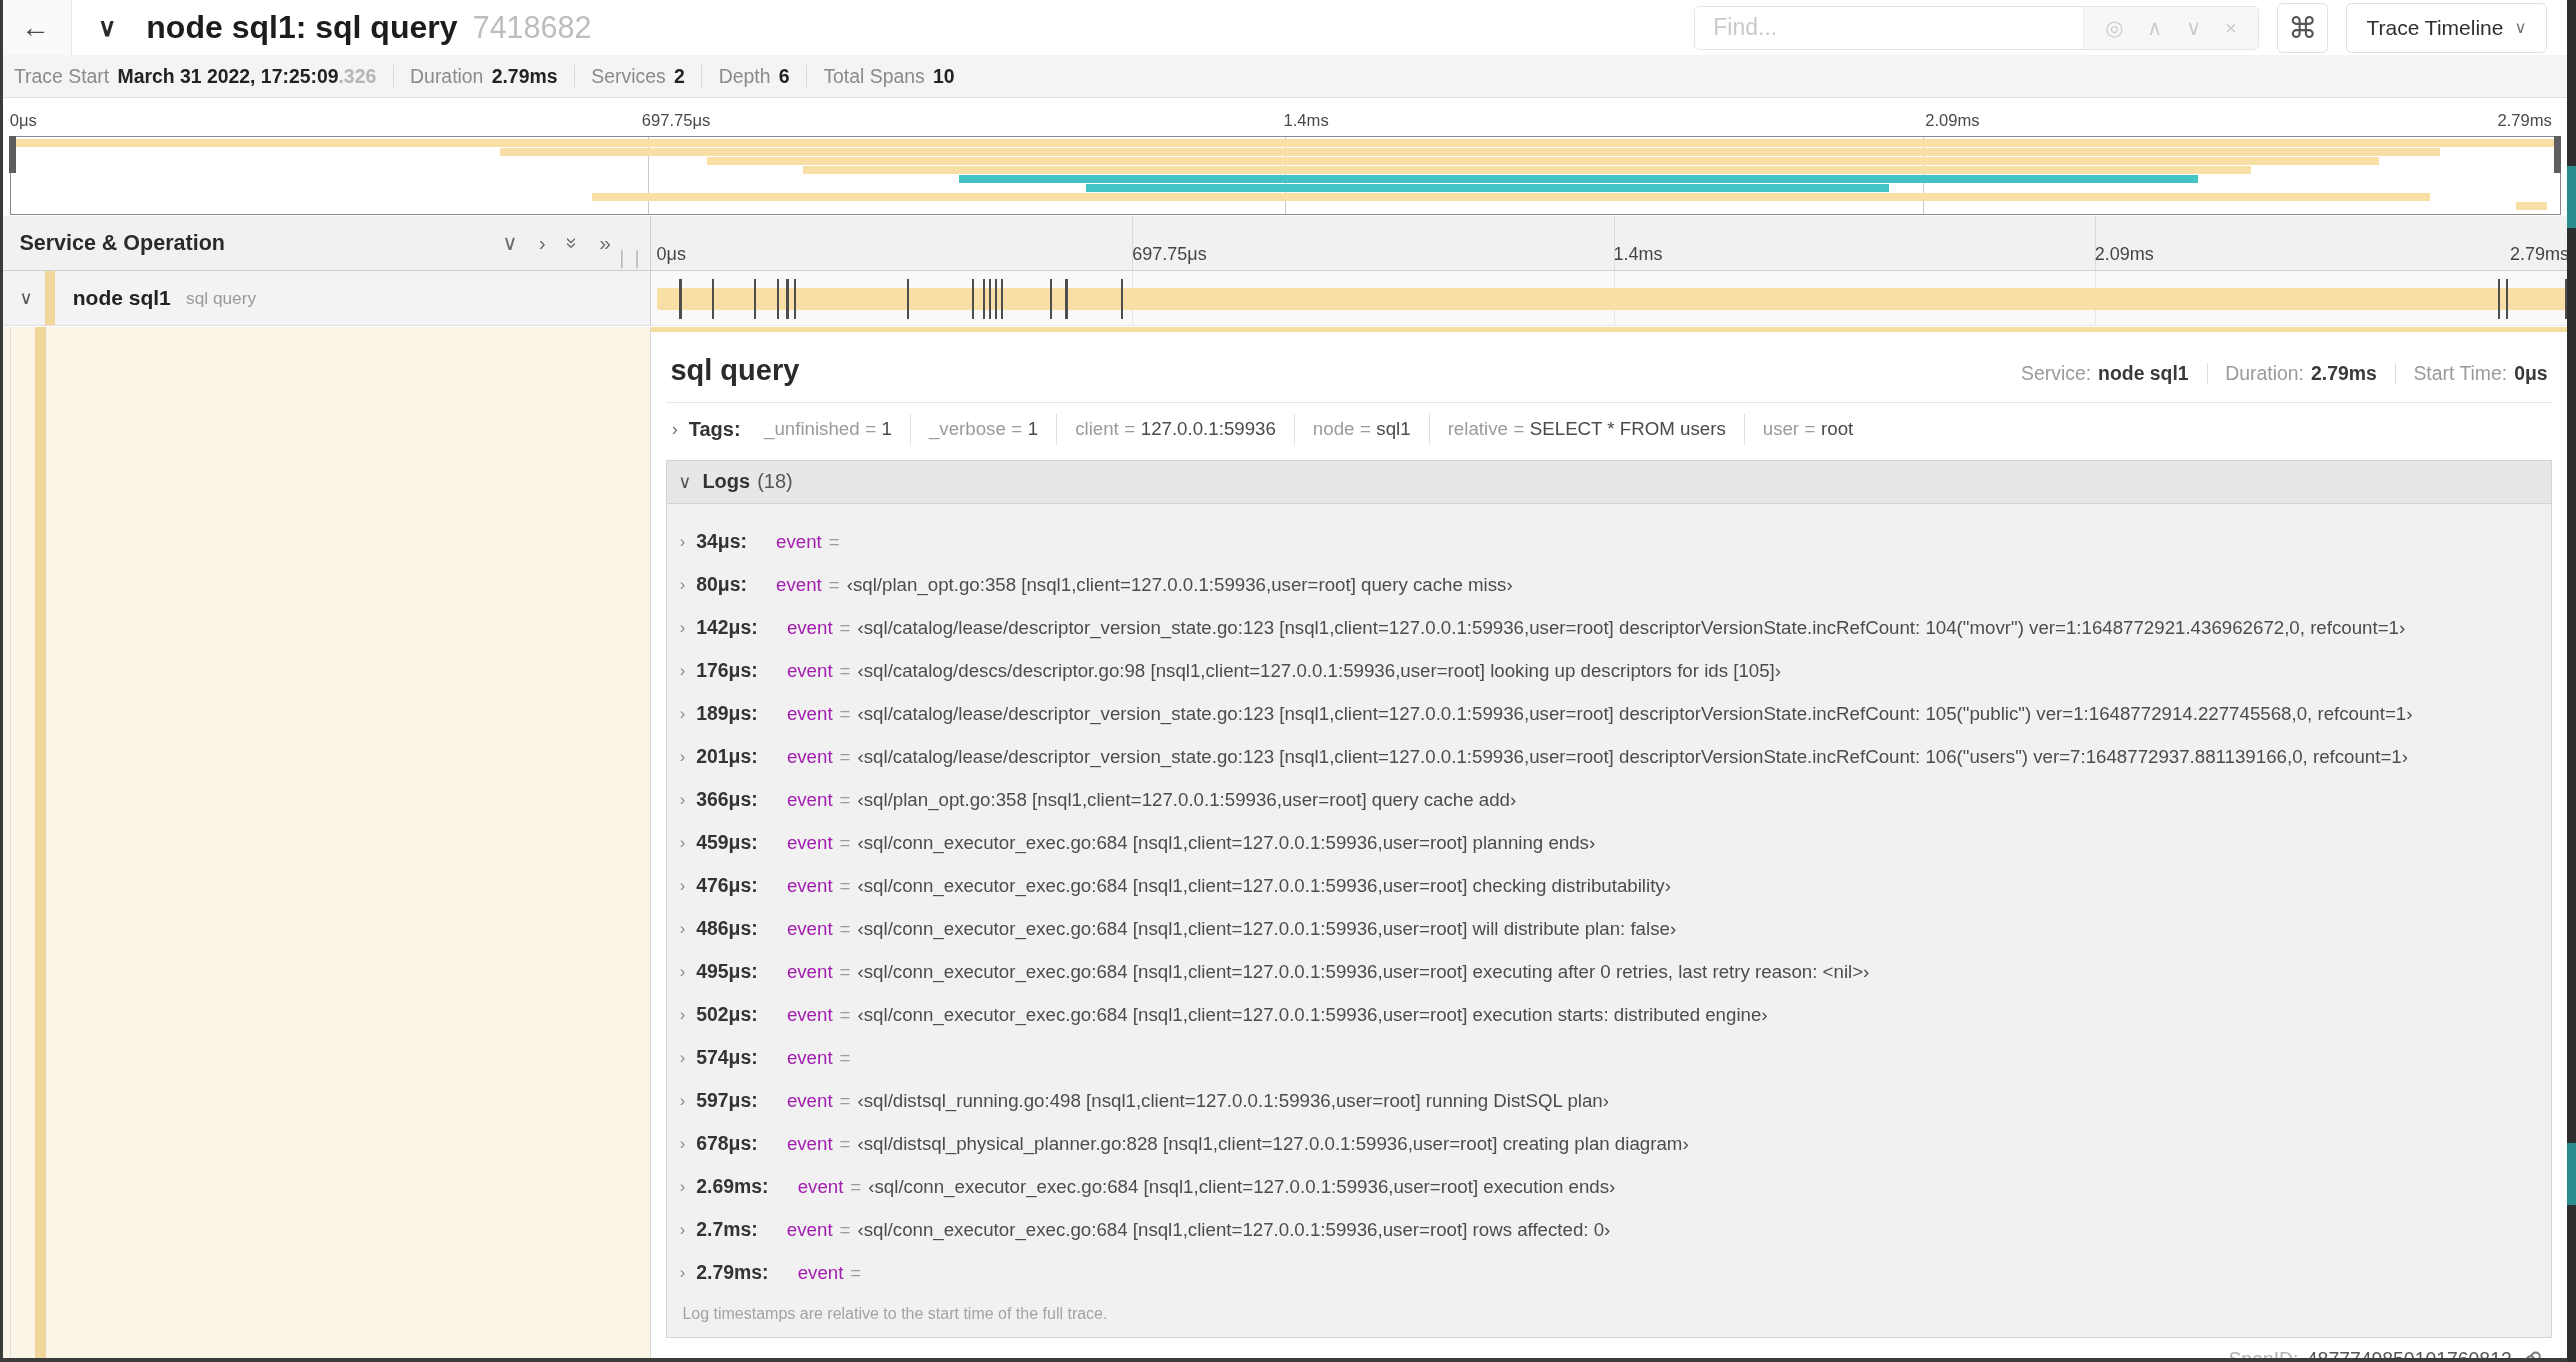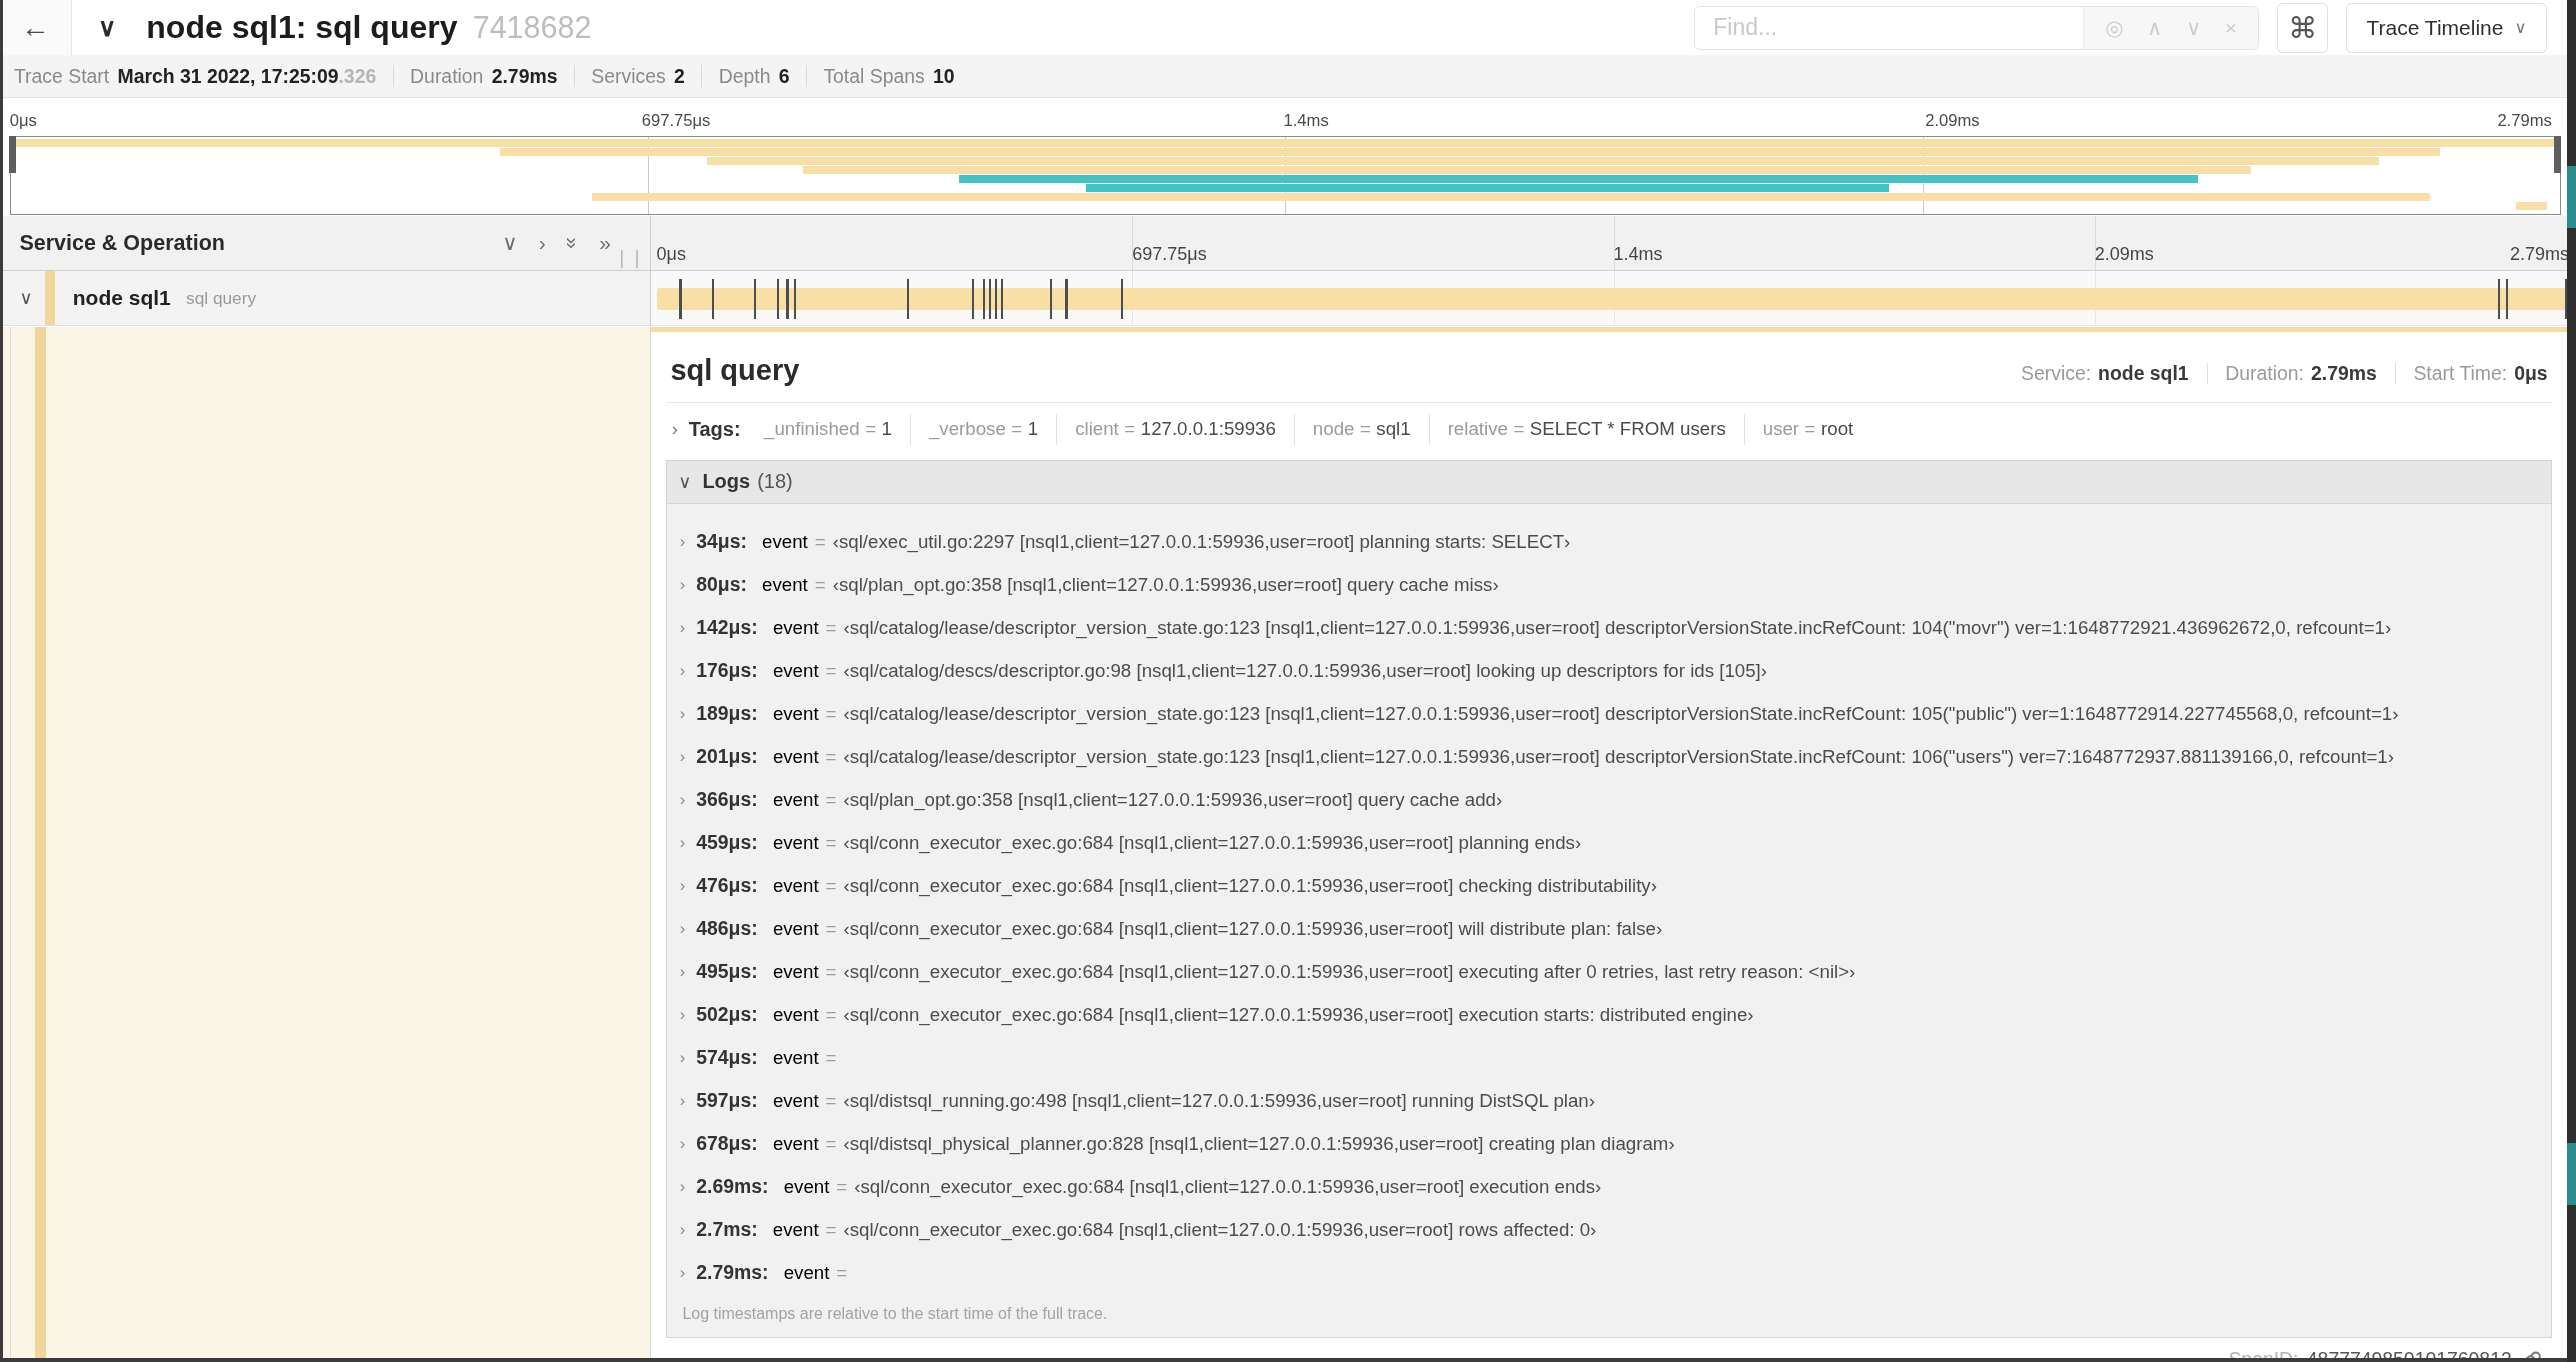--- a/index.html
+++ b/index.html
@@ -110,21 +110,21 @@
 
   #logs-box { margin-top:15.2px; border:0.7px solid #d4d4d4; display:flex; flex-direction:column; }
   #logs-header { background:#e7e7e7; height:42px; display:flex; align-items:center; padding-left:11px; cursor:pointer; }
   #logs-chevron { font-size:18px; color:#555; }
   #logs-label { font-size:20px; font-weight:bold; color:#333; margin-left:11px; }
   #logs-count { font-size:20px; color:#555; margin-left:7px; }
   #logs-body { background:#f1f1f1; border-top:0.7px solid #d4d4d4; padding:16.6px 7px 4.2px 5.5px; }
   .log-entry { height:43px; display:flex; align-items:center; cursor:pointer; white-space:nowrap; overflow:hidden; }
   .log-chevron { font-size:16.6px; color:#888; margin:0 11px 0 7px; }
   .log-time { font-size:19.4px; font-weight:bold; color:#333; margin-right:15.2px; }
-  .log-field { font-size:18.7px; color:#000000; }
+  .log-field { font-size:18.7px; color:#a21caf;margin-left:14px; }
   .log-eq { font-size:18.7px; color:#9b9b9b; margin:0 7px; }
   .log-value { font-size:18.7px; color:#4c4c4c; }
   #logs-footnote { font-size:16px; color:#a3a3a3; margin:11px 0 9.7px 9.7px; }
 
   #spanid-row { margin-top:auto; display:flex; align-items:center; justify-content:flex-end;
     gap:8.3px; padding:9.7px 8.3px 11px 0; font-size:19.4px; }
   #spanid-label { color:#b3b3b3; }
   #spanid-value { color:#555; }
   #spanid-link { cursor:pointer; display:flex; }
 </style>
@@ -329,21 +329,20 @@
         <span id="logs-label">Logs</span>
         <span id="logs-count">(18)</span>
       </div>
       <div id="logs-body">
         <div id="logs-entries">
             <div class="log-entry">
               <span class="log-chevron">›</span>
               <span class="log-time">34μs:</span>
               <span class="log-field">event</span>
               <span class="log-eq">=</span>
-              <span class="log-value">‹sql/exec_util.go:2297 [nsql1,client=127.0.0.1:59936,user=root] planning starts: SELECT›</span>
             </div>
             <div class="log-entry">
               <span class="log-chevron">›</span>
               <span class="log-time">80μs:</span>
               <span class="log-field">event</span>
               <span class="log-eq">=</span>
               <span class="log-value">‹sql/plan_opt.go:358 [nsql1,client=127.0.0.1:59936,user=root] query cache miss›</span>
             </div>
             <div class="log-entry">
               <span class="log-chevron">›</span>

